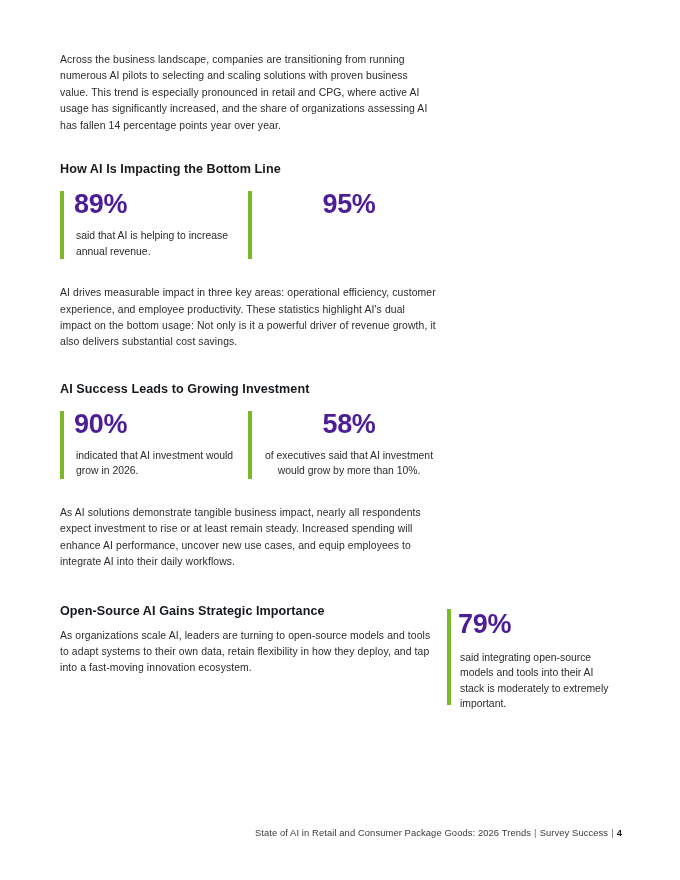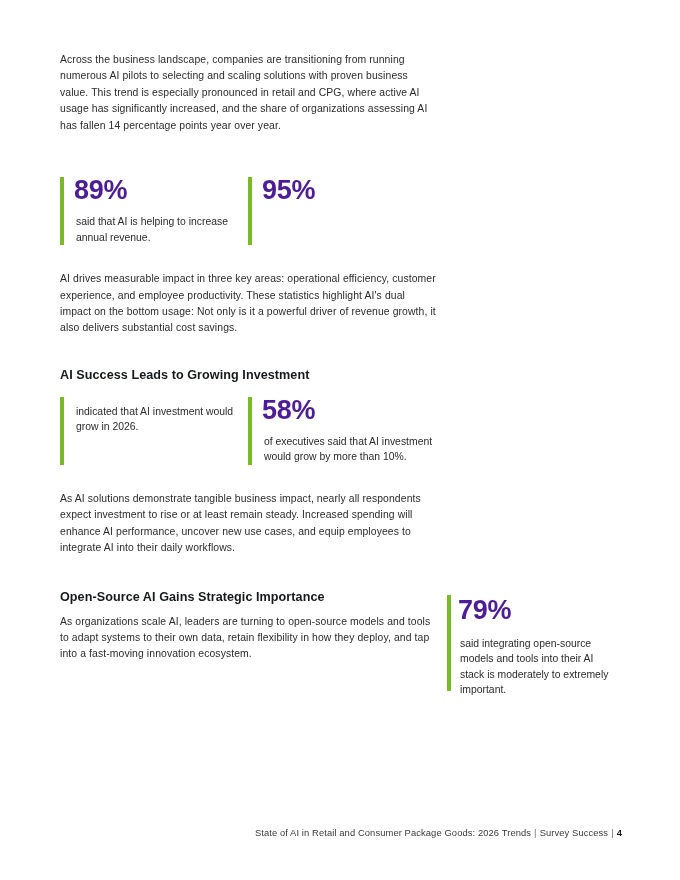--- a/index.html
+++ b/index.html
@@ -59,21 +59,21 @@
   .stat::before {
     content: "";
     position: absolute;
     left: 0;
     top: 2px;
     bottom: 2px;
     width: 4px;
     background: #7ab929;
   }
   .stat-col-1 { width: 188px; }
-  .stat-col-2 { width: 188px; }
+  .stat-col-2 { width: 188px; text-align: center; }
 
   .stat-value {
     font-size: 27px;
     font-weight: 900;
     line-height: 30px;
     color: #4c1d95;
     letter-spacing: -0.012em;
     margin: 0;
   }
   .stat-desc {
@@ -136,20 +136,21 @@
 <body>
 
 <div class="page">
 
   <div class="content">
 
     <p class="para">Across the business landscape, companies are transitioning from running numerous AI pilots to selecting and scaling solutions with proven business value. This trend is especially pronounced in retail and CPG, where active AI usage has significantly increased, and the share of organizations assessing AI has fallen 14 percentage points year over year.</p>
 
     <div class="gap-intro-heading"></div>
 
+    <h2 class="section-heading">How AI Is Impacting the Bottom Line</h2>
 
     <div class="gap-heading-stats"></div>
 
     <div class="stat-row">
       <div class="stat stat-col-1">
         <div class="stat-value">89%</div>
         <div class="stat-desc">said that AI is helping to increase annual revenue.</div>
       </div>
       <div class="stat stat-col-2">
         <div class="stat-value">95%</div>
@@ -161,20 +162,21 @@
     <p class="para wide">AI drives measurable impact in three key areas: operational efficiency, customer experience, and employee productivity. These statistics highlight AI's dual impact on the bottom usage: Not only is it a powerful driver of revenue growth, it also delivers substantial cost savings.</p>
 
     <div class="gap-para-heading"></div>
 
     <h2 class="section-heading">AI Success Leads to Growing Investment</h2>
 
     <div class="gap-heading-stats"></div>
 
     <div class="stat-row">
       <div class="stat stat-col-1">
+        <div class="stat-value">90%</div>
         <div class="stat-desc">indicated that AI investment would grow in 2026.</div>
       </div>
       <div class="stat stat-col-2">
         <div class="stat-value">58%</div>
         <div class="stat-desc">of executives said that AI investment would grow by more than 10%.</div>
       </div>
     </div>
 
     <div class="gap-stats-para"></div>
 

